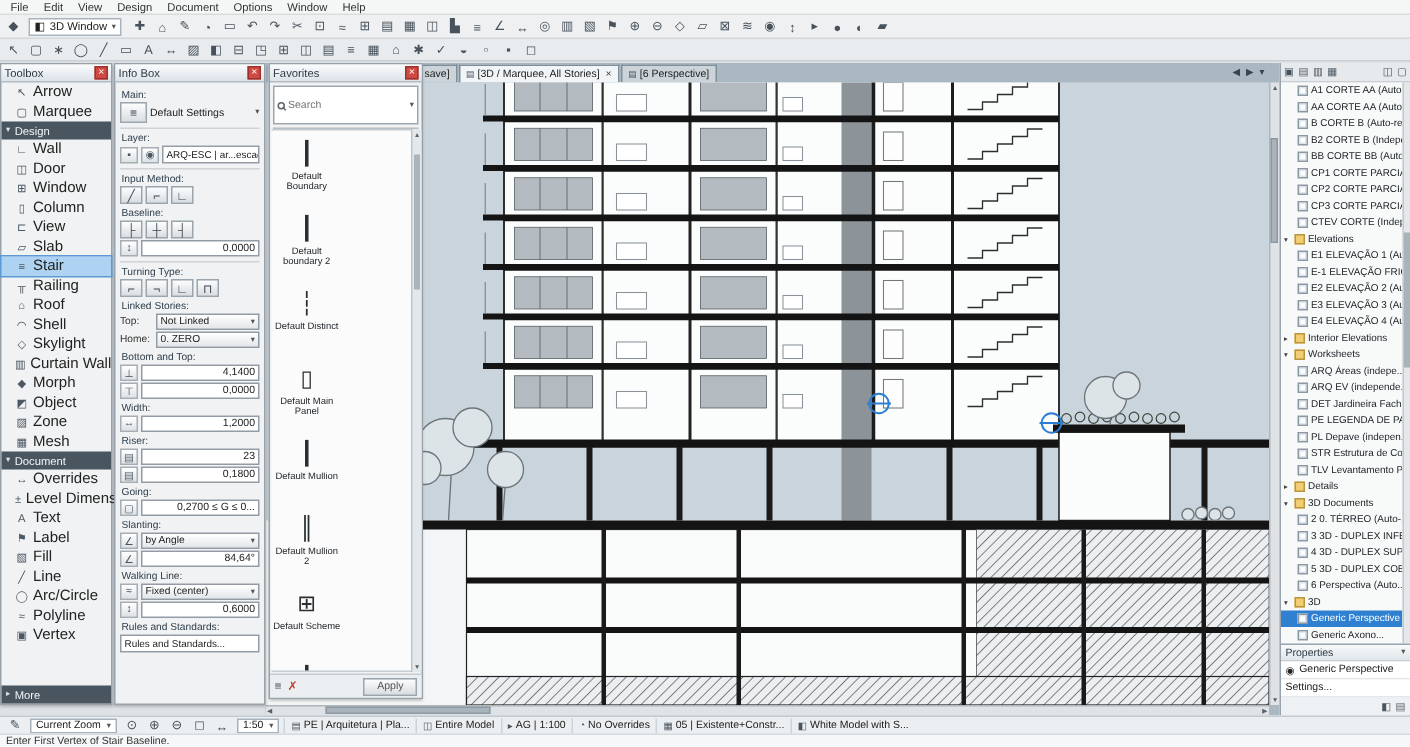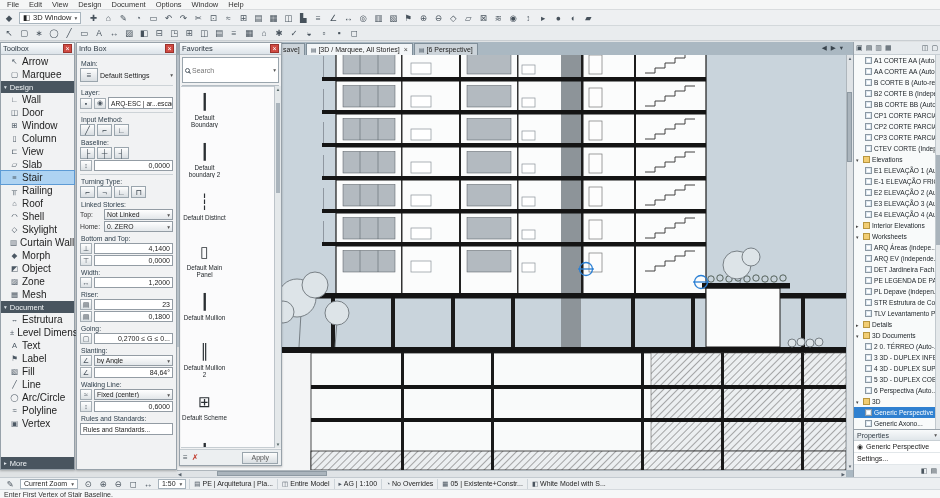--- a/index.html
+++ b/index.html
@@ -442,21 +442,21 @@
       </div>
     </div>
   <div class="tb-sec">
     <span class="ar">▾</span>
     <span>Document</span>
   </div>
   <div>
 
       <div class="tb-item">
         <span class="tb-ic">↔</span>
-        <span class="tb-lb">Estrutura</span>
+        <span class="tb-lb">Overrides</span>
       </div>
 
       <div class="tb-item">
         <span class="tb-ic">±</span>
         <span class="tb-lb">Level Dimensi...</span>
       </div>
 
       <div class="tb-item">
         <span class="tb-ic">A</span>
         <span class="tb-lb">Text</span>

